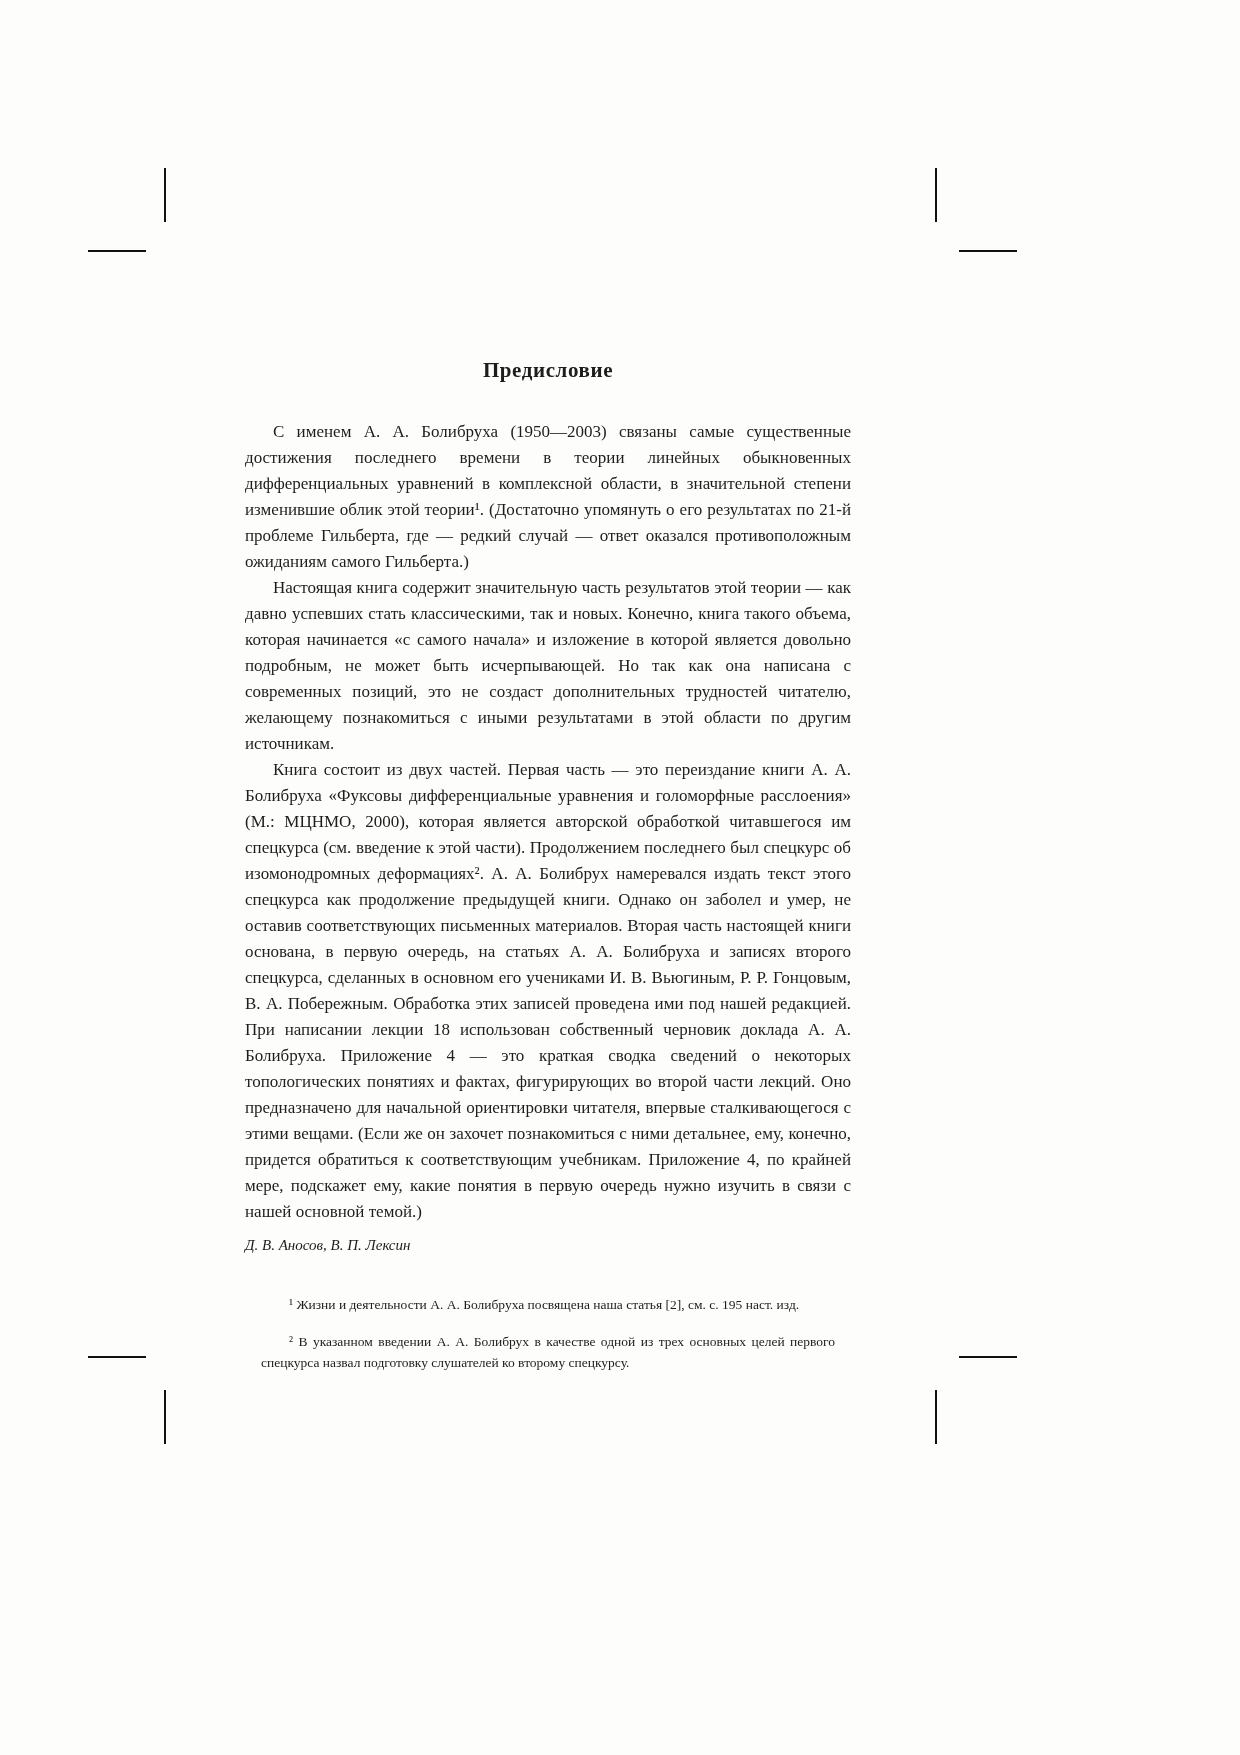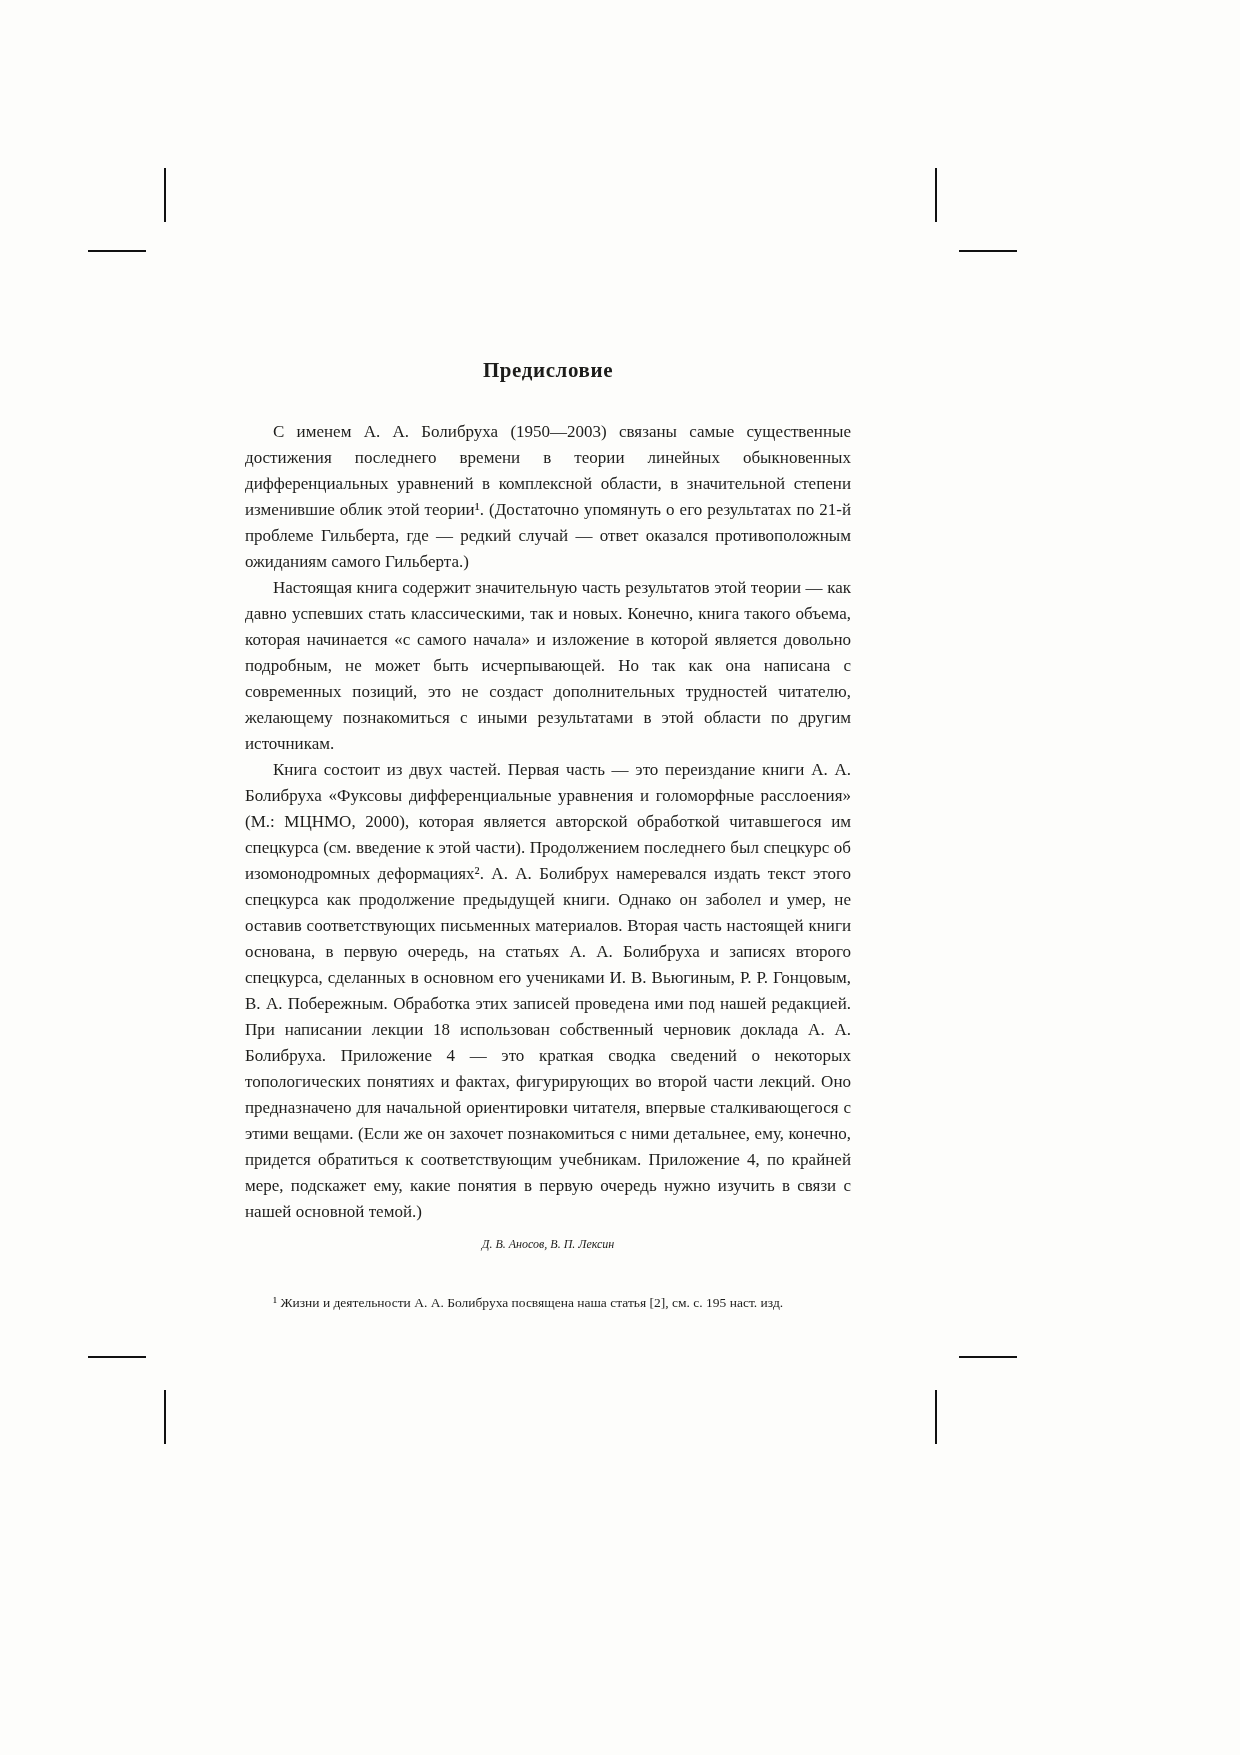--- a/index.html
+++ b/index.html
@@ -41,31 +41,31 @@
     margin: 0;
     font-size: 17px;
     line-height: 26px;
     text-align: justify;
     text-indent: 28px;
     hyphens: auto;
     -webkit-hyphens: auto;
   }
   .signature {
     margin-top: 12px;
-    font-size: 12px;
+    font-size: 15px;
     font-style: italic;
-    text-align: center;
+    text-align: left;
   }
   .footnotes {
     margin-top: 40px;
     font-size: 13.5px;
     line-height: 21px;
   }
   .fn {
-    margin: 0;
+    margin: 16px;
     text-align: justify;
     text-indent: 28px;
     hyphens: auto;
     -webkit-hyphens: auto;
   }
 </style>
 </head>
 <body>
 
 <div class="page">
@@ -86,16 +86,17 @@
     <p class="body-p">С именем А. А. Болибруха (1950—2003) связаны самые существенные достижения последнего времени в теории линейных обыкновенных дифференциальных уравнений в комплексной области, в значительной степени изменившие облик этой теории¹. (Достаточно упомянуть о его результатах по 21-й проблеме Гильберта, где — редкий случай — ответ оказался противоположным ожиданиям самого Гильберта.)</p>
 
     <p class="body-p">Настоящая книга содержит значительную часть результатов этой теории — как давно успевших стать классическими, так и новых. Конечно, книга такого объема, которая начинается «с самого начала» и изложение в которой является довольно подробным, не может быть исчерпывающей. Но так как она написана с современных позиций, это не создаст дополнительных трудностей читателю, желающему познакомиться с иными результатами в этой области по другим источникам.</p>
 
     <p class="body-p">Книга состоит из двух частей. Первая часть — это переиздание книги А. А. Болибруха «Фуксовы дифференциальные уравнения и голоморфные расслоения» (М.: МЦНМО, 2000), которая является авторской обработкой читавшегося им спецкурса (см. введение к этой части). Продолжением последнего был спецкурс об изомонодромных деформациях². А. А. Болибрух намеревался издать текст этого спецкурса как продолжение предыдущей книги. Однако он заболел и умер, не оставив соответствующих письменных материалов. Вторая часть настоящей книги основана, в первую очередь, на статьях А. А. Болибруха и записях второго спецкурса, сделанных в основном его учениками И. В. Вьюгиным, Р. Р. Гонцовым, В. А. Побережным. Обработка этих записей проведена ими под нашей редакцией. При написании лекции 18 использован собственный черновик доклада А. А. Болибруха. Приложение 4 — это краткая сводка сведений о некоторых топологических понятиях и фактах, фигурирующих во второй части лекций. Оно предназначено для начальной ориентировки читателя, впервые сталкивающегося с этими вещами. (Если же он захочет познакомиться с ними детальнее, ему, конечно, придется обратиться к соответствующим учебникам. Приложение 4, по крайней мере, подскажет ему, какие понятия в первую очередь нужно изучить в связи с нашей основной темой.)</p>
 
     <div class="signature">Д. В. Аносов, В. П. Лексин</div>
 
     <div class="footnotes">
       <p class="fn">¹ Жизни и деятельности А. А. Болибруха посвящена наша статья [2], см. с. 195 наст. изд.</p>
+      <p class="fn">² В указанном введении А. А. Болибрух в качестве одной из трех основных целей первого спецкурса назвал подготовку слушателей ко второму спецкурсу.</p>
     </div>
 
   </div>
 </div>
 
 </body></html>

